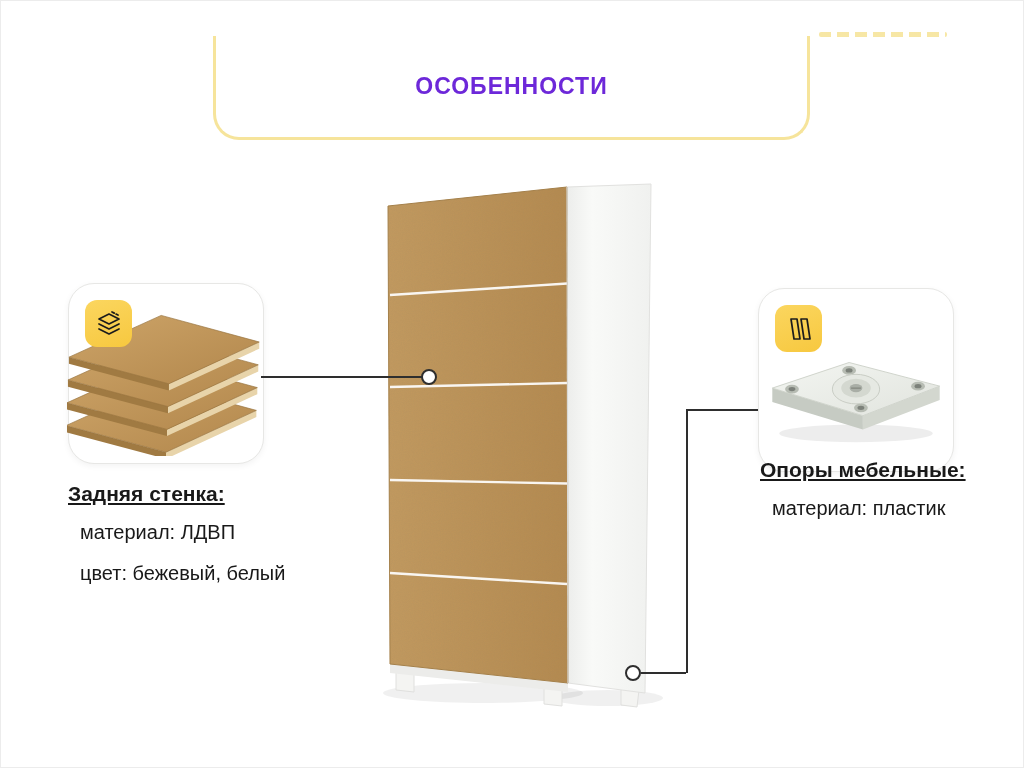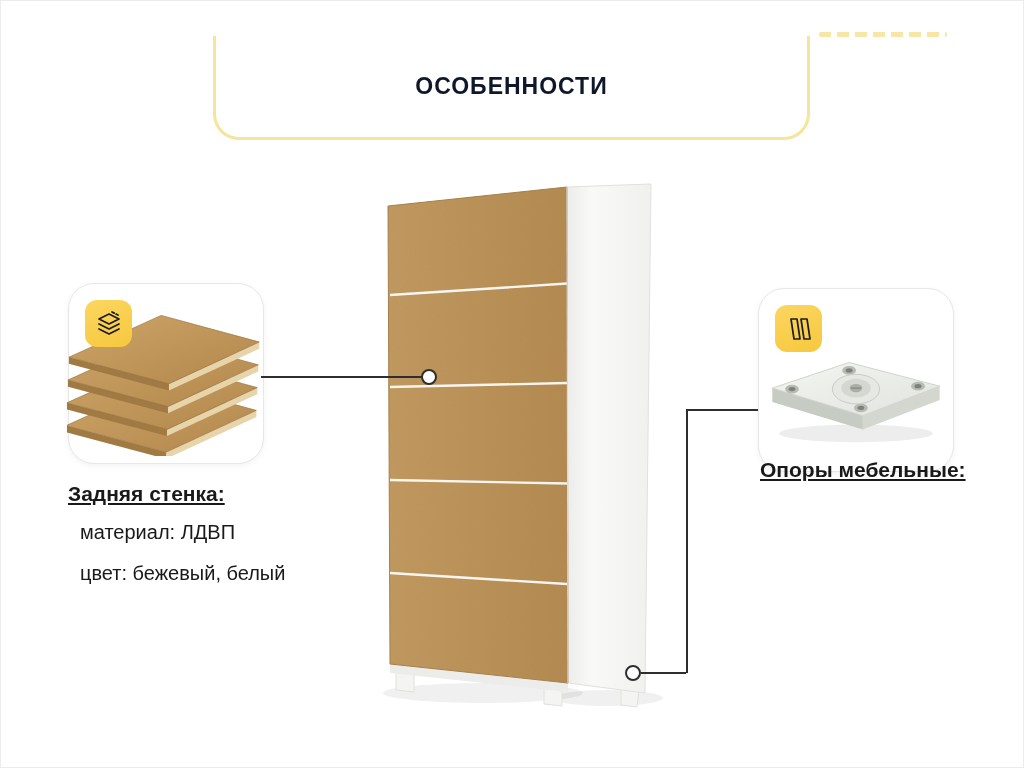--- a/index.html
+++ b/index.html
@@ -10,21 +10,21 @@
   }
   
   .title-box{
     position:absolute;left:213px;top:36px;width:597px;height:104px;box-sizing:border-box;
     border-left:3px solid var(--frame-yellow,#F6E49B);
     border-right:3px solid var(--frame-yellow,#F6E49B);
     border-bottom:3px solid var(--frame-yellow,#F6E49B);
     border-radius:0 0 26px 26px;
     display:flex;align-items:center;justify-content:center;
   }
-  .title{margin:12px;font-size:23px;font-weight:700;letter-spacing:1px;color:#0f172a;}
+  .title{margin:12px;font-size:23px;font-weight:700;letter-spacing:1px;color:#6d28d9;}
   .deco{
     position:absolute;left:819px;top:32px;width:128px;height:5px;border-radius:2px;
     background:repeating-linear-gradient(90deg,var(--frame-yellow,#F6E49B) 0 12px,rgba(0,0,0,0) 12px 18px);
     opacity:.9;
   }
   
   .wardrobe{position:absolute;left:378px;top:178px;width:292px;height:540px;}
   
   .line{position:absolute;background:#2e2e2e;z-index:5;}
   .line-left{left:261px;top:376px;width:162px;height:2.4px;}
@@ -195,15 +195,16 @@
   </div>
 
   <div class="text-block text-left">
     <h2>Задняя стенка:</h2>
     <p>материал: ЛДВП</p>
     <p>цвет: бежевый, белый</p>
   </div>
 
   <div class="text-block text-right">
     <h2>Опоры мебельные:</h2>
+    <p>материал: пластик</p>
   </div>
 
 </div>
 
 </body></html>

